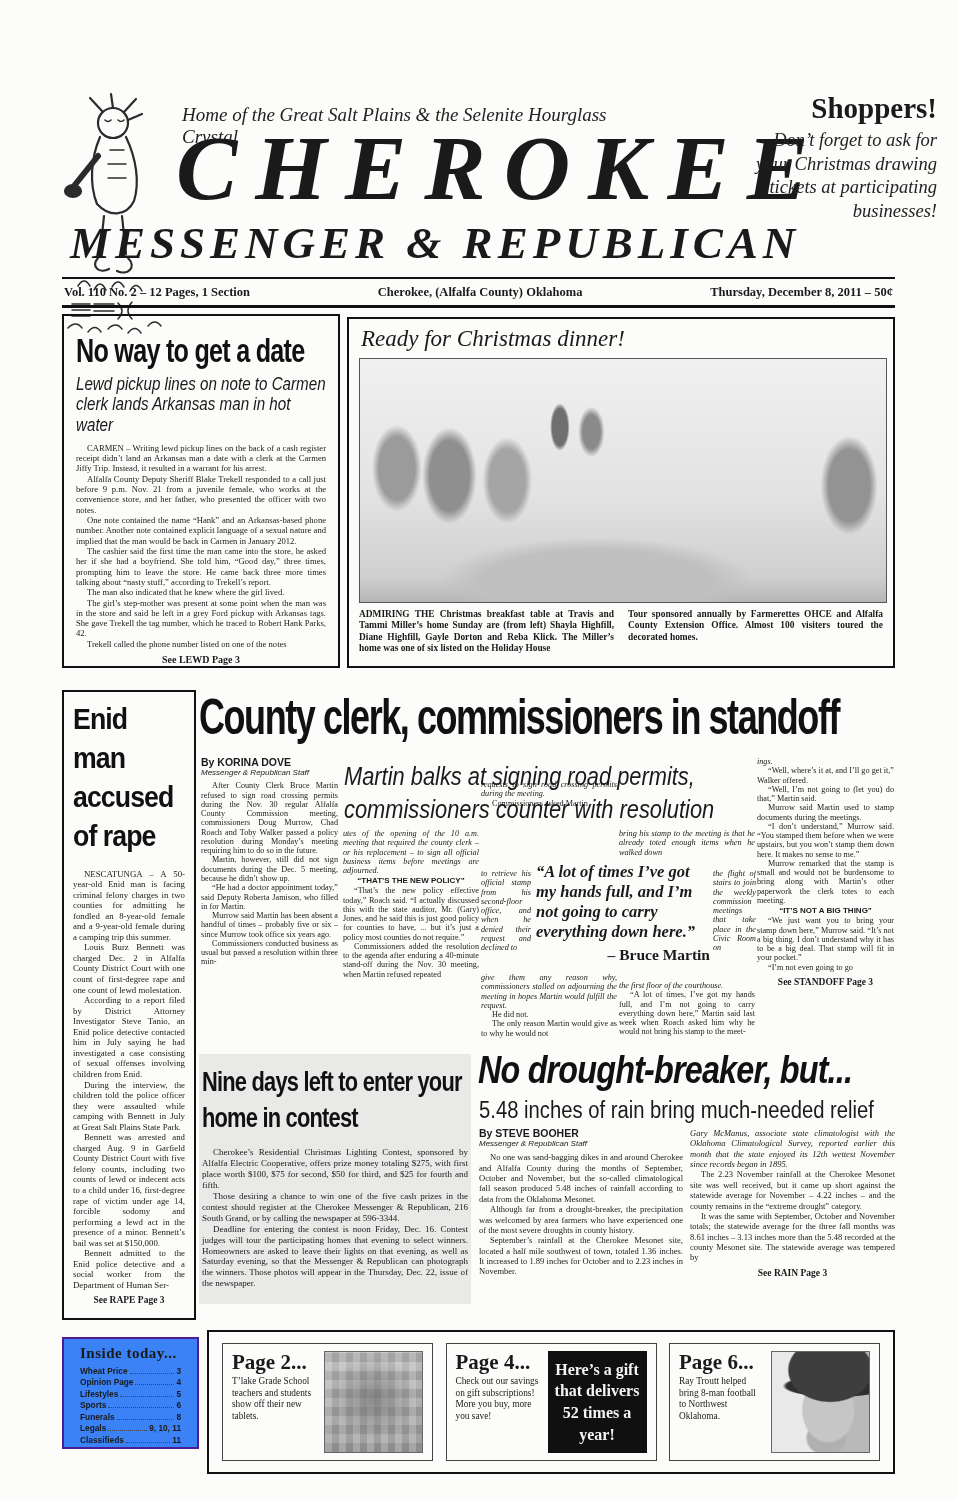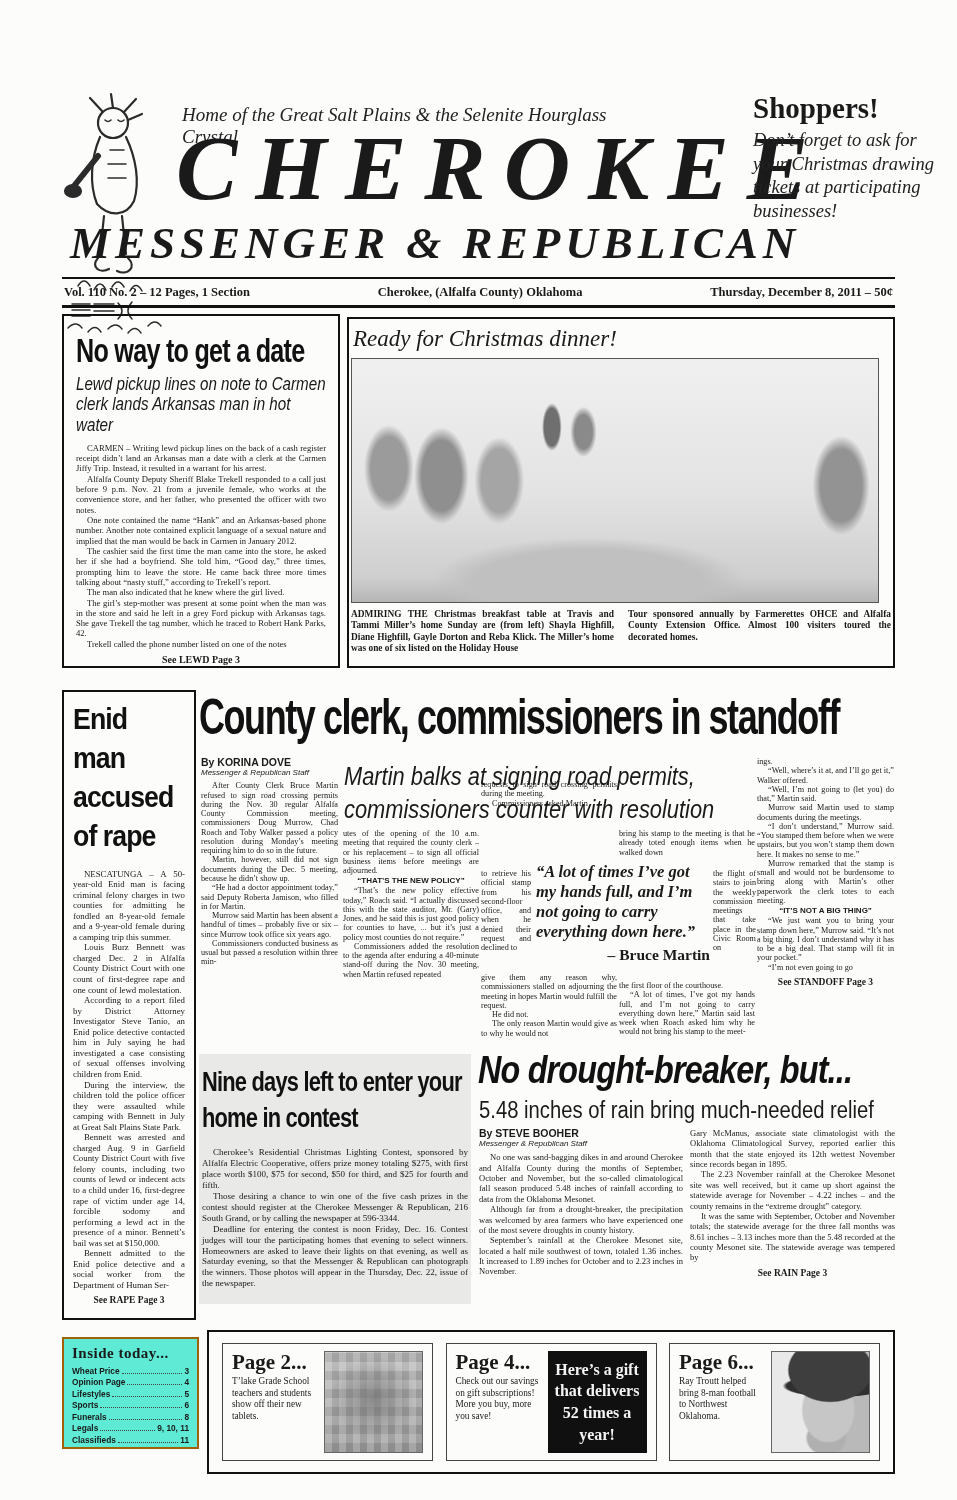--- a/index.html
+++ b/index.html
@@ -5,43 +5,43 @@
   html,body{margin:0;padding:0;background:#888;}
   #page{position:relative;width:957px;height:1500px;background:#fcfcfa;color:#1a1a1a;
         font-family:"Liberation Serif",serif;overflow:hidden;}
   .abs{position:absolute;}
   
   #tagline{left:182px;top:104px;width:480px;font-style:italic;font-size:19px;color:#222;}
   #title1{left:176px;top:122px;width:575px;font-family:"Liberation Serif",serif;
           font-weight:bold;font-style:italic;font-size:92px;letter-spacing:18px;line-height:1;white-space:nowrap;}
   #title2{left:70px;top:221px;width:690px;font-weight:bold;font-style:italic;font-size:45px;
           letter-spacing:5px;line-height:1;white-space:nowrap;}
-  #shoppers{left:753px;top:92px;width:184px;text-align:left;}
+  #shoppers{left:753px;top:92px;width:184px;text-align:right;}
   #shoppers .t{font-weight:bold;font-size:29px;margin-bottom:4px;}
   #shoppers .b{font-style:italic;font-size:18.5px;line-height:1.28;color:#222;}
   #dateline{left:62px;top:277px;width:833px;height:20px;border-top:2px solid #111;
             border-bottom:3px solid #111;display:flex;justify-content:space-between;
             align-items:center;font-weight:bold;font-size:12.5px;padding:13px 2px;box-sizing:border-box;}
   
   .hl{font-family:"Liberation Sans",sans-serif;font-weight:bold;color:#111;
       transform-origin:0 0;letter-spacing:-1px;line-height:1.02;}
   .p{margin:0;text-align:justify;text-indent:11px;}
-  .cont{text-indent:0;}
+  .cont{text-indent:0;font-style:italic;}
   .jump{font-weight:bold;text-align:center;margin-top:5px;}
   .minihead{font-family:"Liberation Sans",sans-serif;font-weight:bold;text-align:center;margin:1px 0;}
   
   #lewd-box{left:62px;top:314px;width:278px;height:354px;border:2px solid #111;
             padding:17px 12px;box-sizing:border-box;overflow:hidden;}
   #lewd-hl{font-size:34px;white-space:nowrap;transform:scaleX(.74);}
   #lewd-sub{font-family:"Liberation Sans",sans-serif;font-style:italic;font-size:18.5px;
             width:122%;transform:scaleX(.82);transform-origin:0 0;line-height:1.12;margin:6px 0 7px;}
   #lewd-box .p{font-size:8.6px;line-height:1.2;}
   #lewd-box .jump{font-size:10px;}
   #photo-box{left:347px;top:317px;width:548px;height:351px;border:2px solid #111;
-             padding:7px 2px;box-sizing:border-box;}
+             padding:7px 10px;box-sizing:border-box;}
   #dinner-hl{font-style:italic;font-size:23px;font-weight:normal;margin:0 0 6px 2px;}
   #dinner-photo{width:526px;height:243px;border:1px solid #555;
     background:
       radial-gradient(40px 70px at 7% 45%, #9b9b9b 0 45%, transparent 62%),
       radial-gradient(44px 78px at 17% 48%, #8f8f8f 0 45%, transparent 62%),
       radial-gradient(40px 70px at 28% 50%, #a5a5a5 0 45%, transparent 62%),
       radial-gradient(14px 34px at 38% 28%, #6f6f6f 0 55%, transparent 70%),
       radial-gradient(22px 42px at 44% 30%, #8a8a8a 0 40%, transparent 60%),
       radial-gradient(46px 80px at 93% 52%, #939393 0 45%, transparent 62%),
       radial-gradient(210px 60px at 45% 92%, #c0c0c0 0 55%, transparent 75%),
@@ -80,22 +80,22 @@
                padding:10px 3px;box-sizing:border-box;overflow:hidden;}
   #contest-hl{font-size:28px;width:128%;transform:scaleX(.78);line-height:1.3;margin-bottom:10px;}
   #contest-box .p{font-size:9px;line-height:1.22;}
   #rain-hl{left:478px;top:1050px;font-style:italic;font-size:39px;white-space:nowrap;transform:scaleX(.83);}
   #rain-sub{left:479px;top:1097px;font-family:"Liberation Sans",sans-serif;font-size:23px;
             white-space:nowrap;transform:scaleX(.88);transform-origin:0 0;}
   #rain-left{left:479px;top:1128px;width:204px;height:196px;font-size:8.5px;line-height:1.22;}
   #rain-right{left:690px;top:1128px;width:205px;height:200px;font-size:8.5px;line-height:1.22;}
   #rain-right .jump{font-size:9.5px;}
   
-  #inside-box{left:62px;top:1337px;width:137px;height:112px;background:#5eead4;
-              border:2px solid #a16207;padding:6px 8px;box-sizing:border-box;}
+  #inside-box{left:62px;top:1337px;width:137px;height:112px;background:#3b82f6;
+              border:2px solid #4c1d95;padding:6px 16px;box-sizing:border-box;}
   #inside-box .t{font-weight:bold;font-size:15px;letter-spacing:.5px;margin-bottom:4px;}
   .idx{display:flex;align-items:baseline;font-family:"Liberation Sans",sans-serif;
        font-weight:bold;font-size:8.3px;line-height:1.38;}
   .idx .dots{flex:1;border-bottom:1.5px dotted #444;margin:0 2px 2px;}
   #teaser-strip{left:207px;top:1330px;width:688px;height:144px;border:2px solid #111;
                 display:flex;justify-content:space-between;padding:11px 13px;box-sizing:border-box;}
   .teaser{width:211px;border:1.5px solid #444;padding:7px 9px;box-sizing:border-box;
           display:flex;gap:8px;}
   .teaser .txt{width:84px;flex:0 0 auto;}
   .teaser .tt{font-weight:bold;font-size:21px;line-height:1.05;margin-bottom:3px;}

